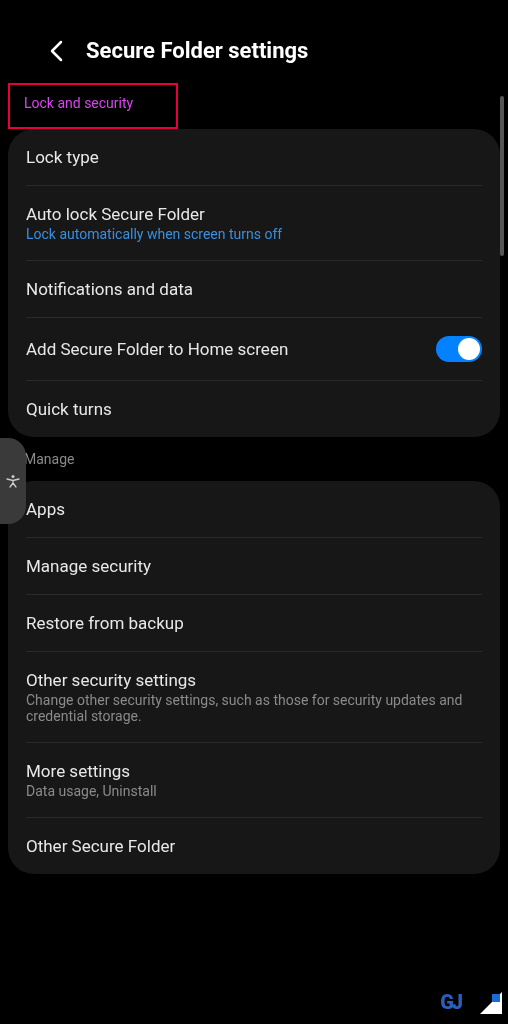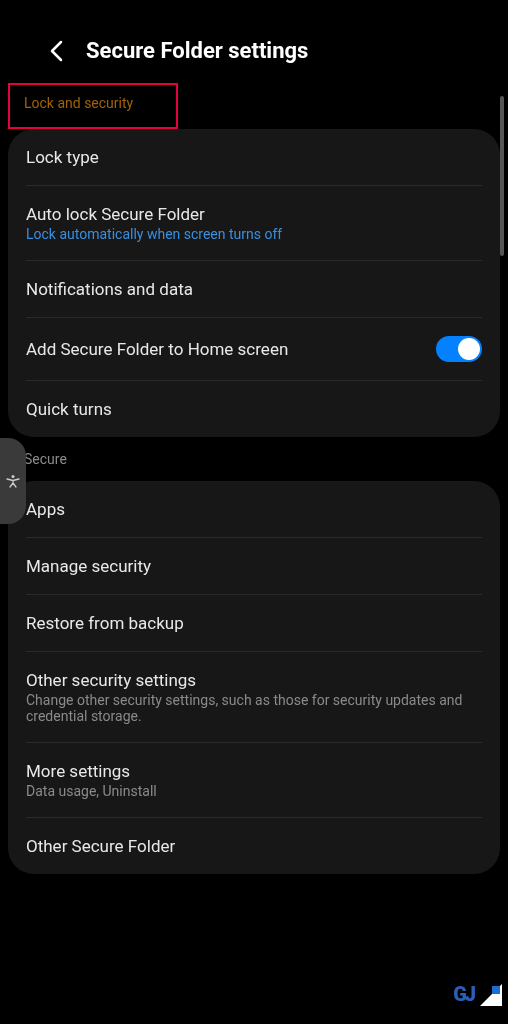--- a/index.html
+++ b/index.html
@@ -33,21 +33,21 @@
     .back-icon svg {
       width: 14px;
       height: 22px;
     }
     .page-title {
       color: #ffffff;
       font-size: 22px;
       font-weight: 700;
     }
     .section-header {
-      color: #a16207;
+      color: #d946ef;
       font-size: 14px;
       padding: 12px 24px 8px 24px;
       position: relative;
     }
     .highlight-box {
       position: absolute;
       border: 2px solid #e6003c;
       top: 0px;
       left: 8px;
       width: 170px;
@@ -130,24 +130,24 @@
       align-items: center;
       justify-content: center;
     }
     .accessibility-tab svg {
       width: 14px;
       height: 14px;
     }
     .watermark {
       position: absolute;
       right: 6px;
-      bottom: 18px;
+      bottom: 10px;
       display: flex;
       align-items: flex-end;
-      gap: 6px;
+      gap: 19px;
     }
     .wm-text {
       color: #2a5fb8;
       font-size: 20px;
       font-weight: 900;
       letter-spacing: -2px;
     }
     .wm-shape {
       width: 22px;
       height: 22px;
@@ -212,21 +212,21 @@
     <div class="toggle"></div>
   </div>
   <div class="setting-item">
     <div class="setting-content">
       <div class="setting-title">Quick turns</div>
     </div>
   </div>
 </div>
 
 <div class="section-header-2">
-  <span>Secure</span>
+  <span>Manage</span>
 </div>
 
 <div class="card">
   <div class="setting-item">
     <div class="setting-content">
       <div class="setting-title">Apps</div>
     </div>
   </div>
   <div class="setting-item">
     <div class="setting-content">

